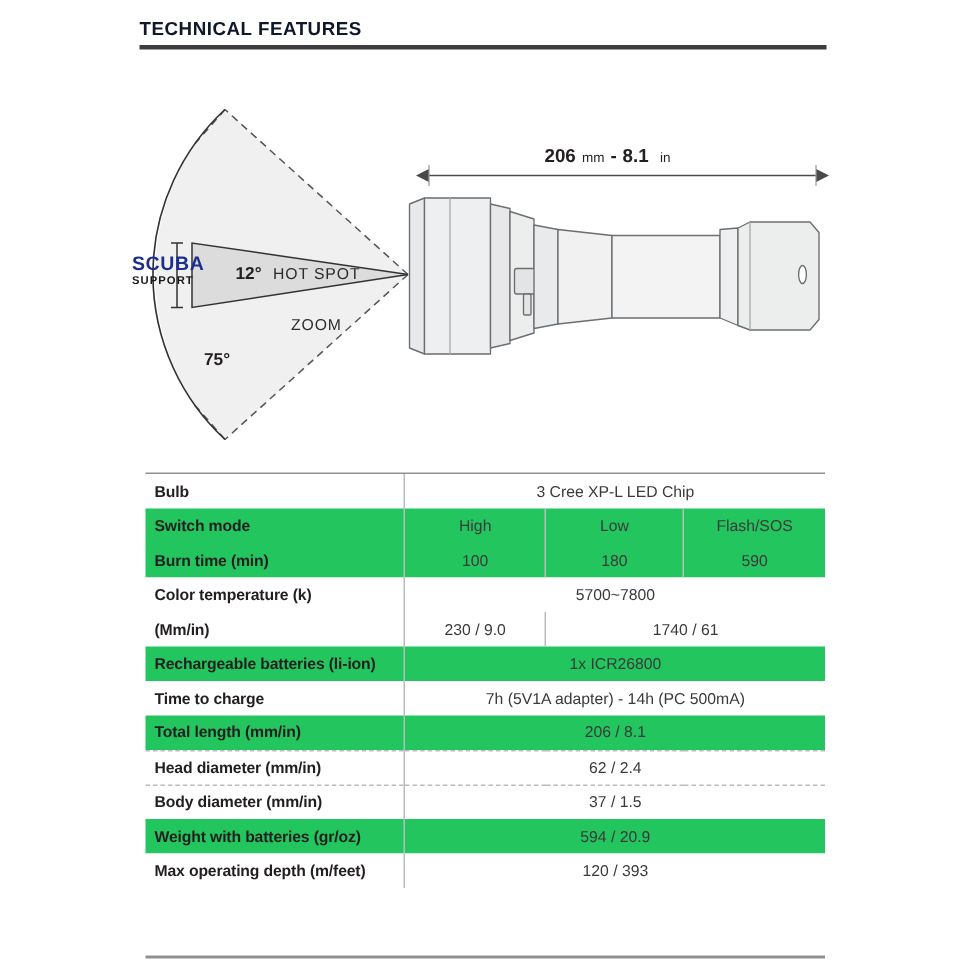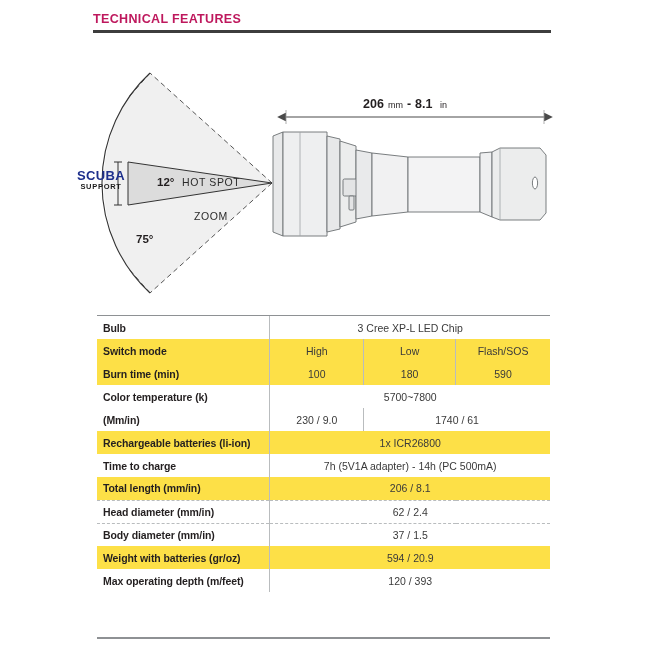--- a/index.html
+++ b/index.html
@@ -20,21 +20,21 @@
   #title-block {
     position: absolute;
     left: 93px;
     top: 12px;
     width: 458px;
   }
   #title-text {
     font-size: 12.5px;
     font-weight: bold;
     letter-spacing: 0.35px;
-    color: #be185d;
+    color: #0f172a;
     line-height: 15px;
     padding-bottom: 3px;
   }
   #title-rule {
     height: 2.6px;
     background: #3d3d3d;
     width: 100%;
   }
 
   
@@ -43,24 +43,24 @@
     left: 0;
     top: 40px;
     width: 650px;
     height: 270px;
   }
   #diagram svg { display: block; }
 
   
   #watermark {
     position: absolute;
-    left: 72px;
+    left: 88px;
     top: 169px;
     width: 58px;
-    text-align: center;
+    text-align: left;
     line-height: 1;
     pointer-events: none;
   }
   #wm-scuba {
     font-size: 13px;
     font-weight: bold;
     color: #1d2f8c;
     letter-spacing: 0.4px;
     display: block;
   }
@@ -100,21 +100,21 @@
     color: #231f20;
     margin-top: 47px;
   }
   #spec-table td.val {
     text-align: center;
     font-weight: normal;
     font-size: 10.5px;
     color: #3a3a3a;
   }
   #spec-table td.last { border-right: none; }
-  tr.shade td { background: #fde047; }
+  tr.shade td { background: #22c55e; }
   tr.plain td { background: #ffffff; }
   tr.dashed-top td { border-top: 1px dashed #b9bcbe; }
   #table-top-rule, #table-bottom-rule {
     position: absolute;
     left: 97px;
     width: 453px;
     height: 1.6px;
     background: #8e9194;
   }
   #table-top-rule { top: 315px; }

